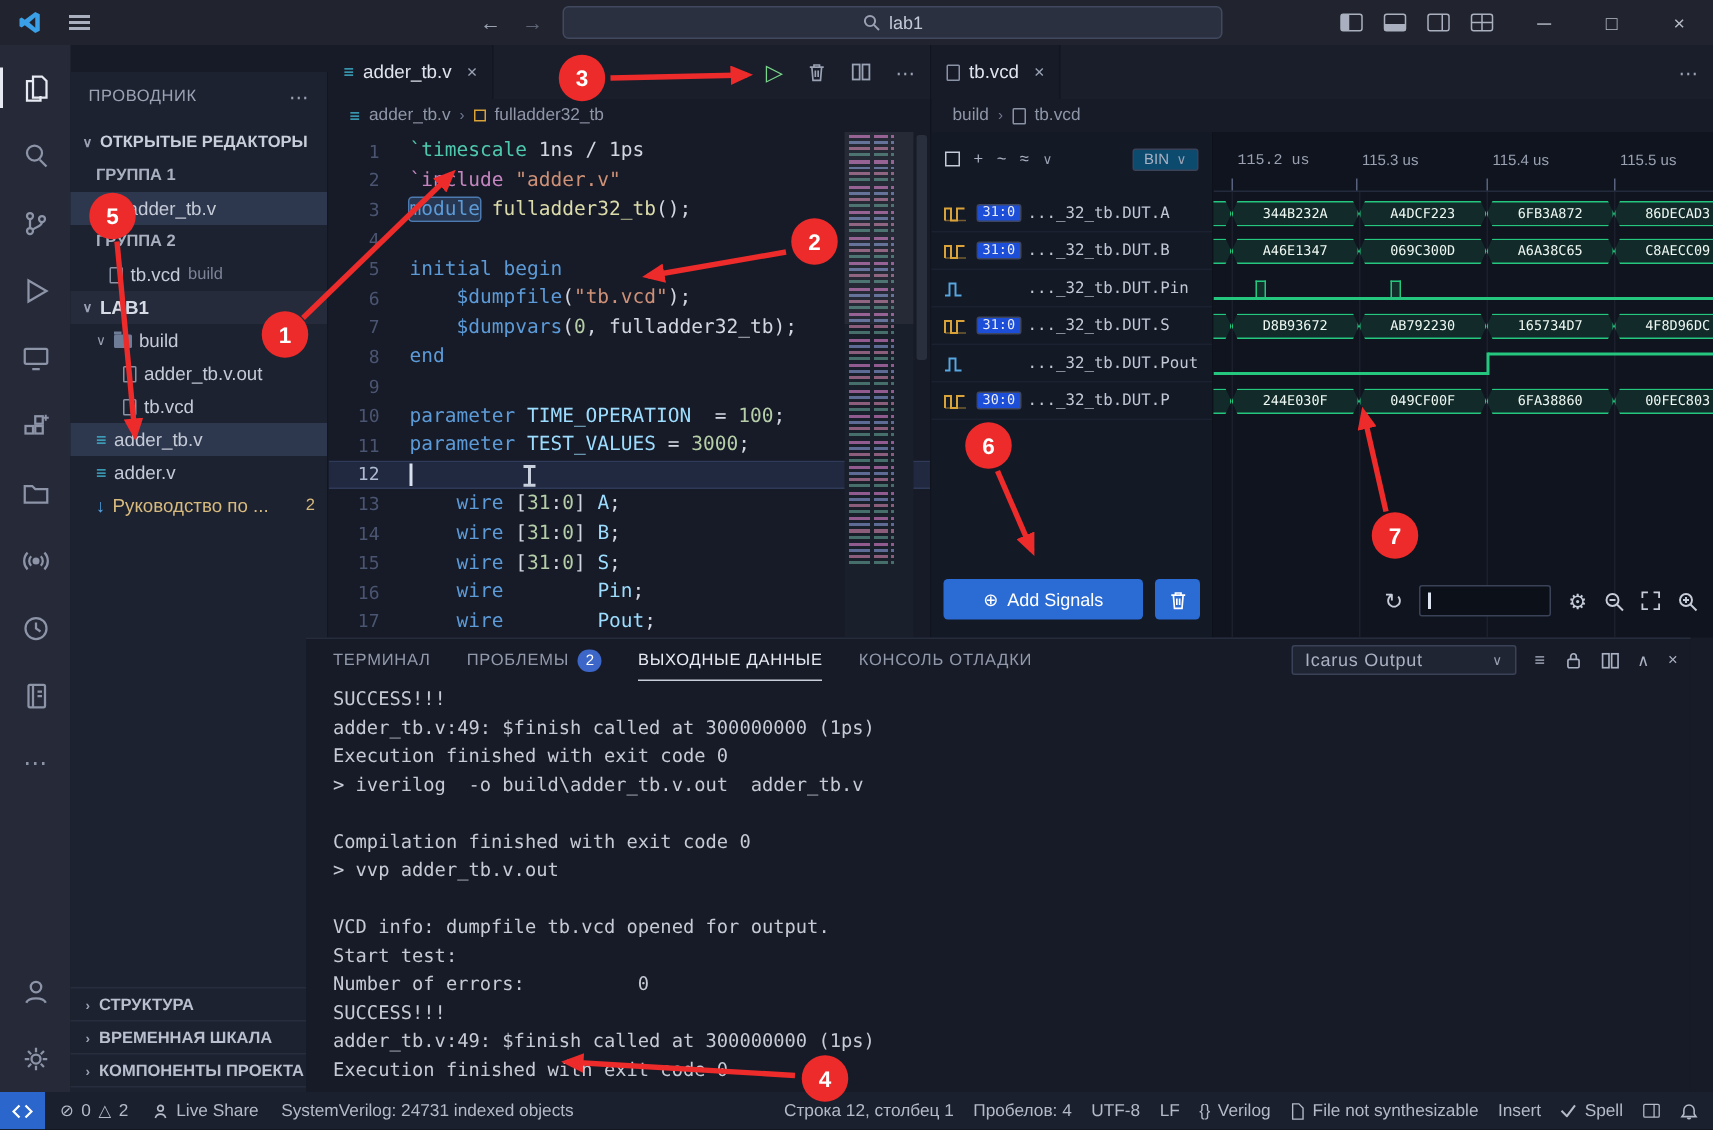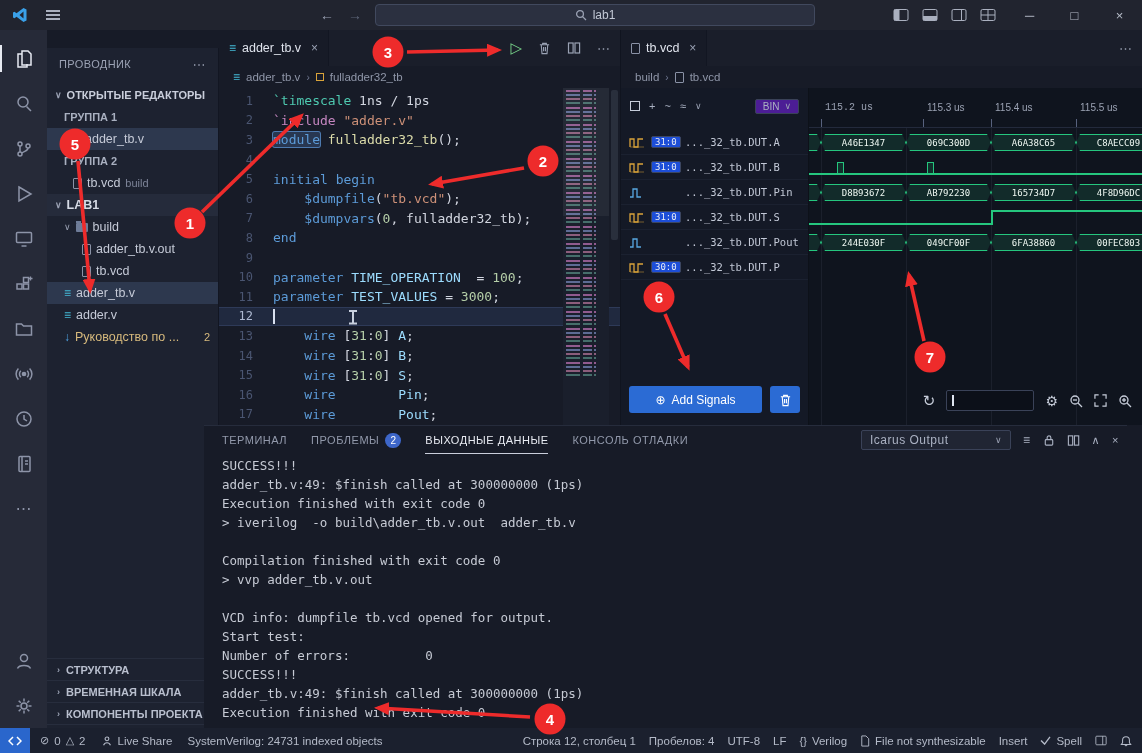--- a/index.html
+++ b/index.html
@@ -85,21 +85,21 @@
     mask-image:repeating-linear-gradient(90deg,#000 0 14px, transparent 14px 17px, #000 17px 26px, transparent 26px 28px); }
   .mm-slider { position:absolute; top:0; left:0; right:0; height:128px; background:rgba(255,255,255,.05); }
   .vscroll { position:absolute; top:0; right:0; width:11px; bottom:0; }
   .vthumb { position:absolute; top:2px; left:2px; right:2px; height:150px; background:rgba(130,140,160,.18); border-radius:2px; }
 
   
   .wave-area { position:absolute; top:58px; left:0; right:0; bottom:0; }
   .sig-panel { position:absolute; top:0; left:0; width:188px; bottom:0; background:#141926; border-right:1px solid #0d1119; }
   .sig-toolbar { height:36px; display:flex; align-items:center; gap:9px; padding:0 9px; color:#aab1c2; font-size:11px; }
   .st-square { width:10px; height:10px; border:1.4px solid #c6ccd9; flex:none; }
-  .bin-box { margin-left:auto; display:flex; align-items:center; gap:5px; border:1px solid #3a4258; background:#4c1d95; padding:1px 7px; border-radius:2px; font-size:10px; }
+  .bin-box { margin-left:auto; display:flex; align-items:center; gap:5px; border:1px solid #3a4258; background:#0c4a6e; padding:1px 7px; border-radius:2px; font-size:10px; }
   .sig-rows { position:absolute; top:42px; left:0; right:0; }
   .sig-row { height:25px; display:flex; align-items:center; border-bottom:1px solid #1b2130; position:relative; padding-left:8px; gap:6px; }
   .sig-icn { width:16px; flex:none; display:flex; align-items:center; }
   .sig-range { font-size:9px; border:1px solid #3c4660; background:#1d4ed8; color:#e8ecf4; padding:0 3px; border-radius:2px; min-width:28px; text-align:center; }
   .sig-name { font-size:10.5px; color:#c2c8d6; position:absolute; left:64px; white-space:nowrap; }
   .add-bar { position:absolute; bottom:12px; left:8px; right:8px; height:27px; display:flex; gap:8px; }
   .add-btn { flex:1; background:#2b6bd4; border-radius:3px; color:#fff; font-size:12px; display:flex; align-items:center; justify-content:center; gap:6px; }
   .trash-btn { width:30px; background:#2b6bd4; border-radius:3px; color:#fff; display:flex; align-items:center; justify-content:center; }
 
   .wave-panel { position:absolute; left:188px; right:0; top:0; bottom:0; background:#0f141e; overflow:hidden; }
@@ -570,31 +570,38 @@
               <svg class="icn" width="13" height="14" viewBox="0 0 14 15" fill="none" stroke="currentColor" stroke-width="1.2">
                 <path d="M2 4h10M5 4V2.5h4V4M3.5 4l.8 9.5h5.4l.8-9.5"></path>
                 <path d="M6 6.5v4.5M8 6.5v4.5"></path>
               </svg>
             </div>
         </div>
       </div>
       <div class="wave-panel">
         <div class="time-ruler">
             <div class="ruler-tick" style="left: 12px; font-family: Liberation Mono, monospace;"><span>115.2 us</span></div>
-            <div class="ruler-tick" style="left: 114px;"><span>115.3 us</span></div>
+            <div class="ruler-tick" style="left: 95px;"><span>115.3 us</span></div>
             <div class="ruler-tick" style="left: 182px;"><span>115.4 us</span></div>
             <div class="ruler-tick" style="left: 267px;"><span>115.5 us</span></div>
           </div>
         <div class="wave-grid">
             <div class="gridline" style="left: 12px;"></div>
             <div class="gridline" style="left: 97px;"></div>
             <div class="gridline" style="left: 182px;"></div>
             <div class="gridline" style="left: 267px;"></div>
           </div>
         <div class="wave-rows">
+            <div class="wave-row">
+              <div class="wbox stub"></div>
+              <div class="wbox mono" style="left: 12px;">344B232A</div>
+              <div class="wbox mono" style="left: 97px;">A4DCF223</div>
+              <div class="wbox mono" style="left: 182px;">6FB3A872</div>
+              <div class="wbox mono" style="left: 267px;">86DECAD3</div>
+            </div>
             <div class="wave-row">
               <div class="wbox stub"></div>
               <div class="wbox mono" style="left: 12px;">A46E1347</div>
               <div class="wbox mono" style="left: 97px;">069C300D</div>
               <div class="wbox mono" style="left: 182px;">A6A38C65</div>
               <div class="wbox mono" style="left: 267px;">C8AECC09</div>
             </div>
             <div class="wave-row">
               <div class="bit-low"></div>
               <div class="bit-pulse" style="left: 28px;"></div>

